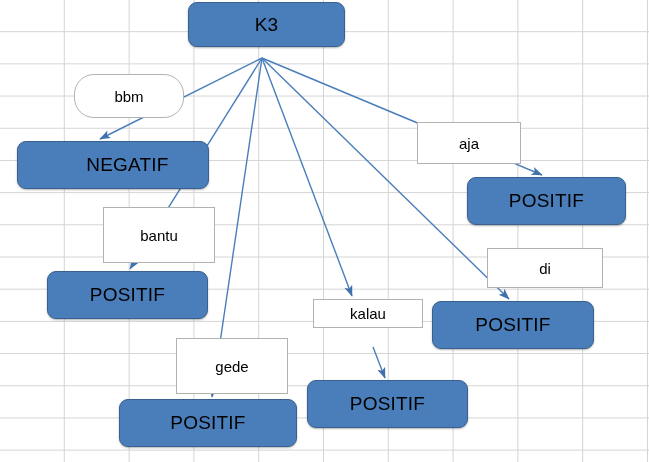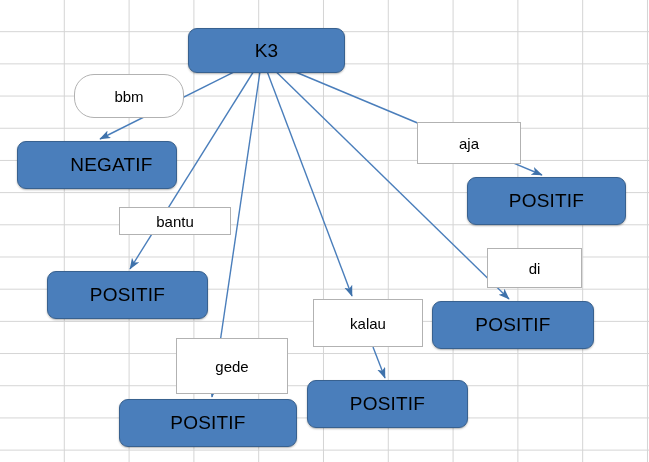--- a/index.html
+++ b/index.html
@@ -68,26 +68,26 @@
         <line x1="262" y1="58" x2="100" y2="139" stroke="#4a7ebb"></line>
         <line x1="262" y1="58" x2="130" y2="269" stroke="#4a7ebb"></line>
         <line x1="262" y1="58" x2="212" y2="397" stroke="#4a7ebb"></line>
         <line x1="262" y1="58" x2="352" y2="296" stroke="#4a7ebb"></line>
         <line x1="373" y1="347" x2="385" y2="378" stroke="#4a7ebb"></line>
         <line x1="262" y1="58" x2="542" y2="175" stroke="#4a7ebb"></line>
         <line x1="262" y1="58" x2="509" y2="299" stroke="#4a7ebb"></line>
       </g>
   </svg>
 
-  <div class="node" id="node-root" style="left: 188px; top: 28px; width: 157px; height: 45px;">
+  <div class="node" id="node-root" style="left: 188px; top: 2px; width: 157px; height: 45px;">
     <span>K3</span>
   </div>
 
   <div id="leaf-nodes-container">
-      <div class="node" style="left: 17px; top: 141px; width: 160px; height: 48px; padding-left: 29px;">
+      <div class="node" style="left: 17px; top: 141px; width: 192px; height: 48px; padding-left: 29px;">
         <span>NEGATIF</span>
       </div>
       <div class="node" style="left: 47px; top: 271px; width: 161px; height: 48px;">
         <span>POSITIF</span>
       </div>
       <div class="node" style="left: 119px; top: 399px; width: 178px; height: 48px;">
         <span>POSITIF</span>
       </div>
       <div class="node" style="left: 307px; top: 380px; width: 161px; height: 48px;">
         <span>POSITIF</span>
@@ -97,30 +97,30 @@
       </div>
       <div class="node" style="left: 432px; top: 301px; width: 162px; height: 48px;">
         <span>POSITIF</span>
       </div>
     </div>
 
   <div id="edge-labels-container">
       <div class="label-box" style="left: 74px; top: 74px; width: 110px; height: 44px; border-radius: 20px;">
         <span>bbm</span>
       </div>
-      <div class="label-box" style="left: 103px; top: 207px; width: 112px; height: 28px; margin-left: 16px;">
+      <div class="label-box" style="left: 103px; top: 207px; width: 112px; height: 56px;">
         <span>bantu</span>
       </div>
       <div class="label-box" style="left: 176px; top: 338px; width: 112px; height: 56px;">
         <span>gede</span>
       </div>
-      <div class="label-box" style="left: 313px; top: 299px; width: 110px; height: 48px;">
+      <div class="label-box" style="left: 313px; top: 299px; width: 110px; height: 29px;">
         <span>kalau</span>
       </div>
       <div class="label-box" style="left: 417px; top: 122px; width: 104px; height: 42px;">
         <span>aja</span>
       </div>
-      <div class="label-box" style="left: 487px; top: 248px; width: 95px; height: 40px;">
+      <div class="label-box" style="left: 487px; top: 248px; width: 116px; height: 40px;">
         <span>di</span>
       </div>
     </div>
 
 </div>
 
 </body></html>

